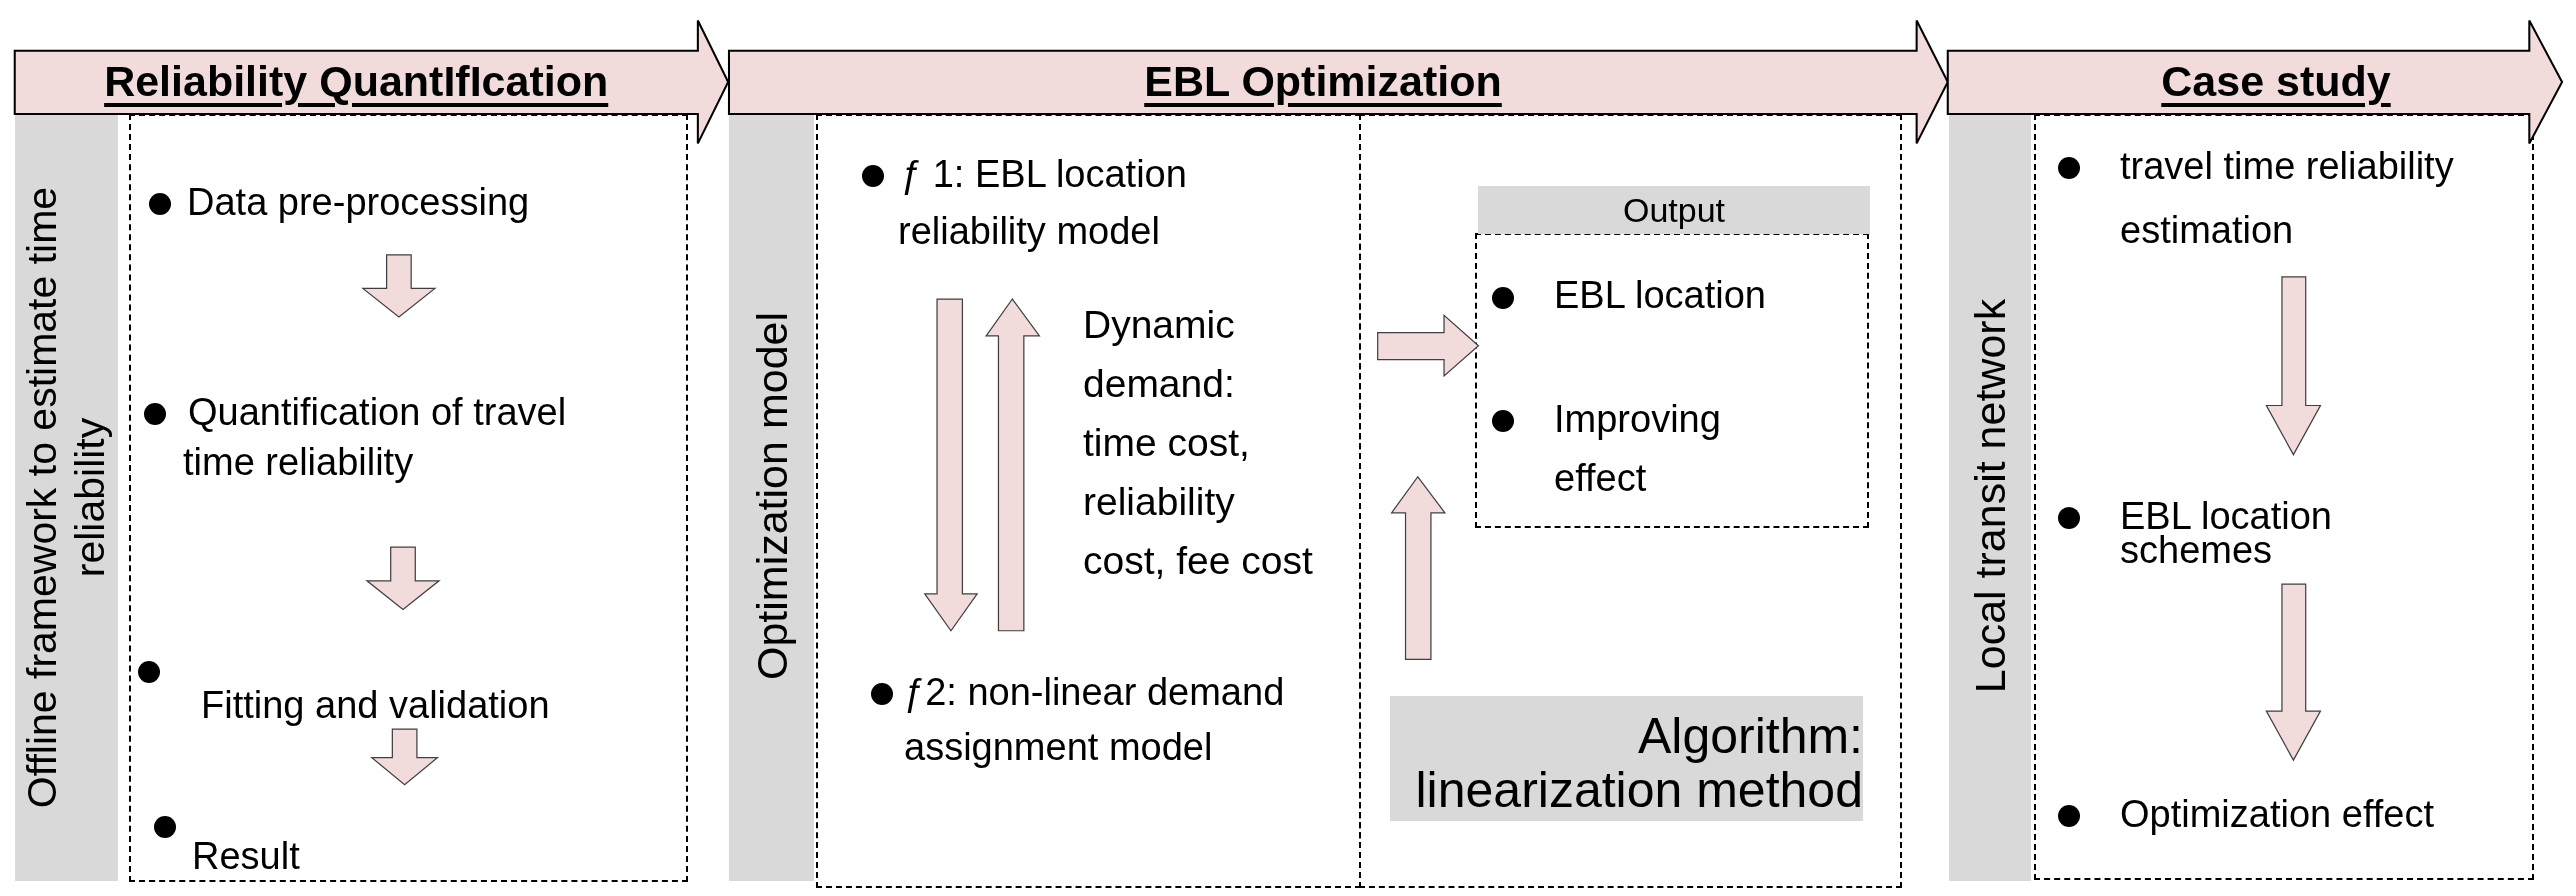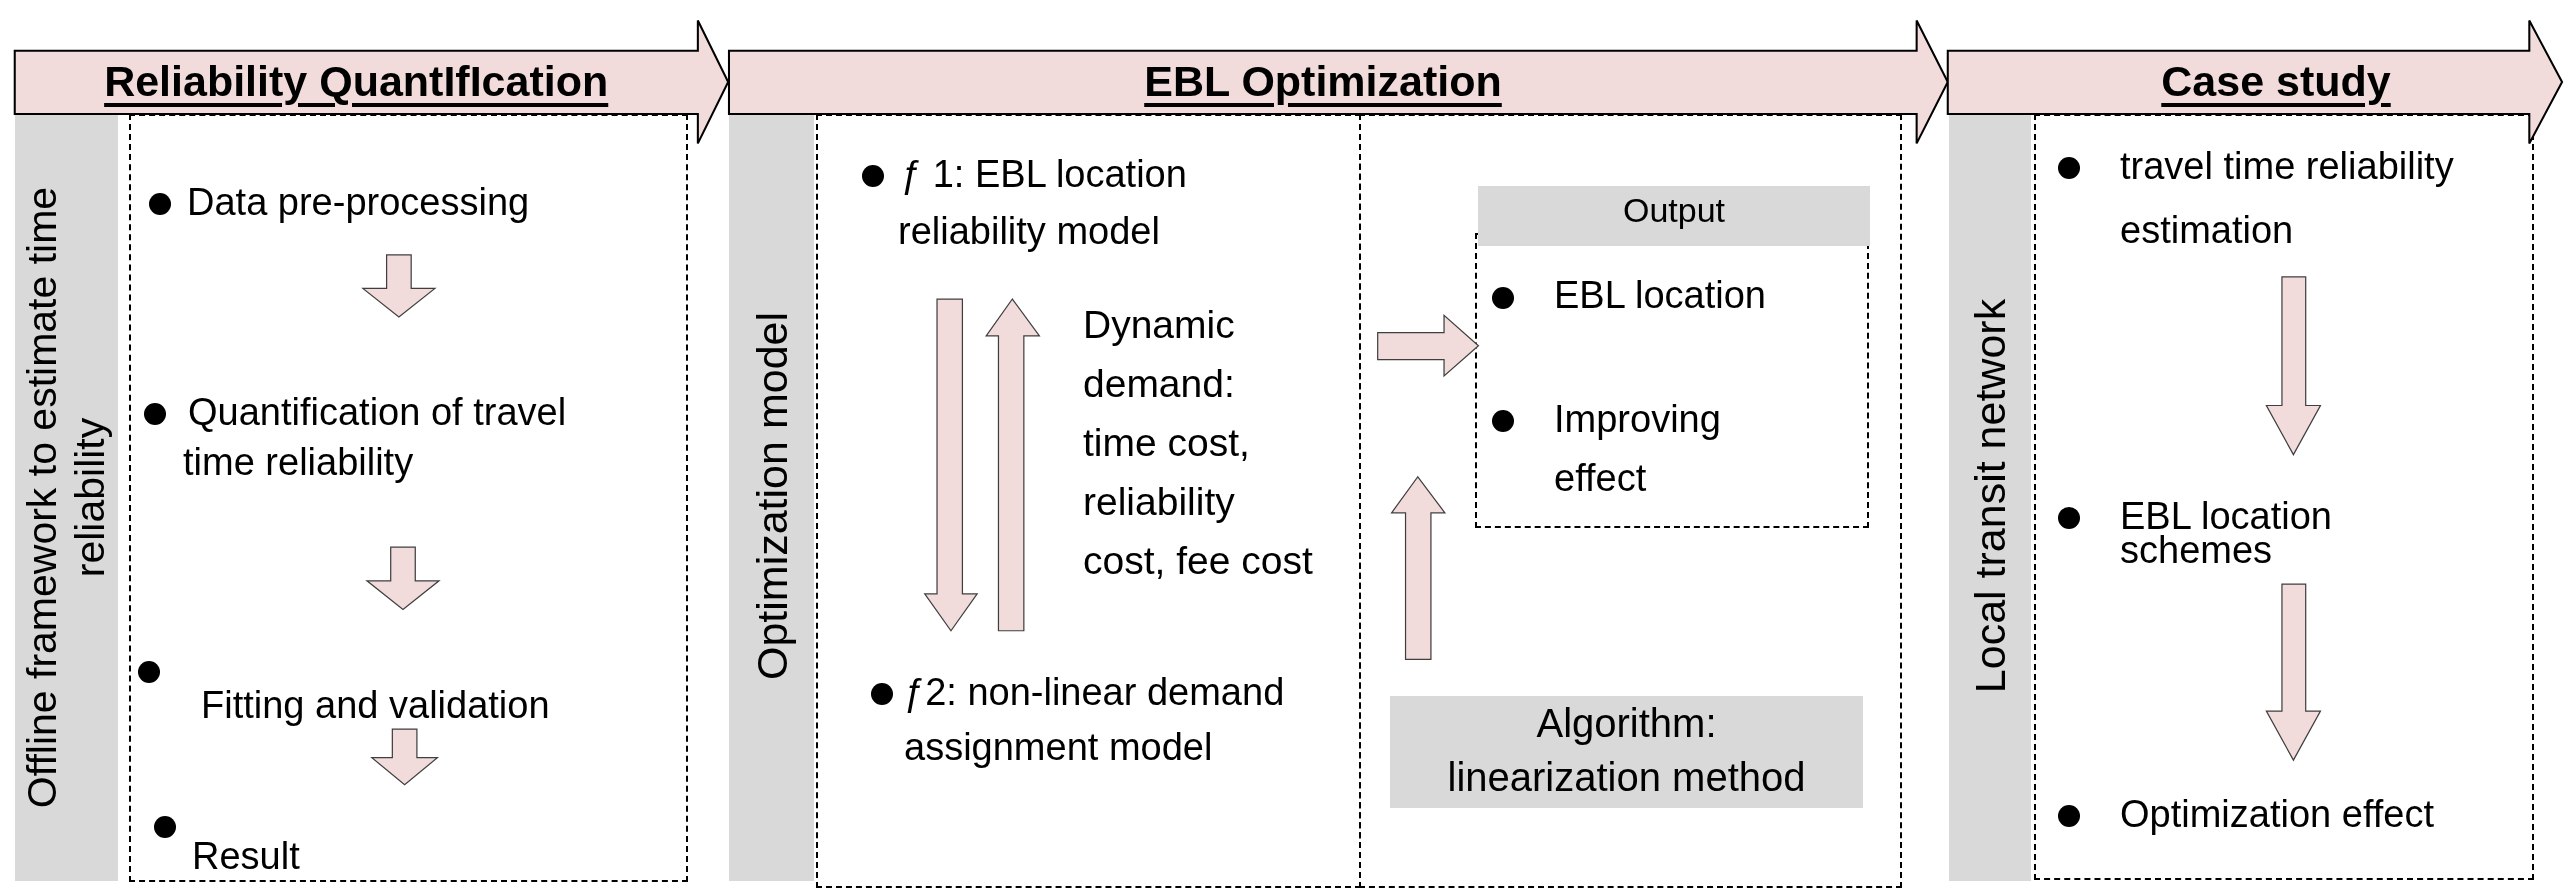--- a/index.html
+++ b/index.html
@@ -29,38 +29,38 @@
   .txt{position:absolute;z-index:3;font-size:38px;line-height:1.1;white-space:nowrap;}
   .dyn{position:absolute;z-index:3;font-size:39px;line-height:59px;white-space:nowrap;}
   .dot{position:absolute;z-index:3;width:22px;height:22px;border-radius:50%;background:#000;}
   .vlabel{position:absolute;z-index:3;font-size:41px;line-height:48px;text-align:center;transform:rotate(-90deg);white-space:nowrap;}
   .graystrip{
     position:absolute;z-index:2;background:var(--gray,#d9d9d9);
     font-size:34px;text-align:center;
   }
   .algbox{
     position:absolute;z-index:2;background:var(--gray,#d9d9d9);
-    font-size:40px;line-height:54px;text-align:center;padding-top:0;
+    font-size:50px;line-height:54px;text-align:right;padding-top:13px;
   }
 </style>
 </head>
 <body>
 
 <div class="canvas">
 
   <div class="abs graybar" style="left:14.7px;top:114px;width:103px;height:767px;"></div>
   <div class="abs graybar" style="left:729px;top:114px;width:85px;height:767px;"></div>
   <div class="abs graybar" style="left:1949px;top:114px;width:82px;height:767px;"></div>
 
   <div class="abs dbox" style="left:129px;top:114px;width:555px;height:764px;"></div>
   <div class="abs dbox" style="left:816px;top:114px;width:541px;height:770px;"></div>
   <div class="abs dbox" style="left:1359px;top:114px;width:539px;height:770px;"></div>
   <div class="abs dbox" style="left:2034px;top:114px;width:496px;height:762px;"></div>
 
-  <div class="graystrip" style="left:1478px;top:186px;width:392px;height:60px;line-height:48px;">
+  <div class="graystrip" style="left:1478px;top:186px;width:392px;height:48px;line-height:48px;">
     <span>Output</span>
   </div>
   <div class="abs dbox" style="left:1475px;top:233px;width:390px;height:291px;"></div>
 
   <div class="algbox" style="left:1390px;top:696px;width:473px;height:112px;">
     <div>Algorithm:</div>
     <div>linearization method</div>
   </div>
 
   <svg class="layer" width="2576" height="897" viewBox="0 0 3145 1095">

